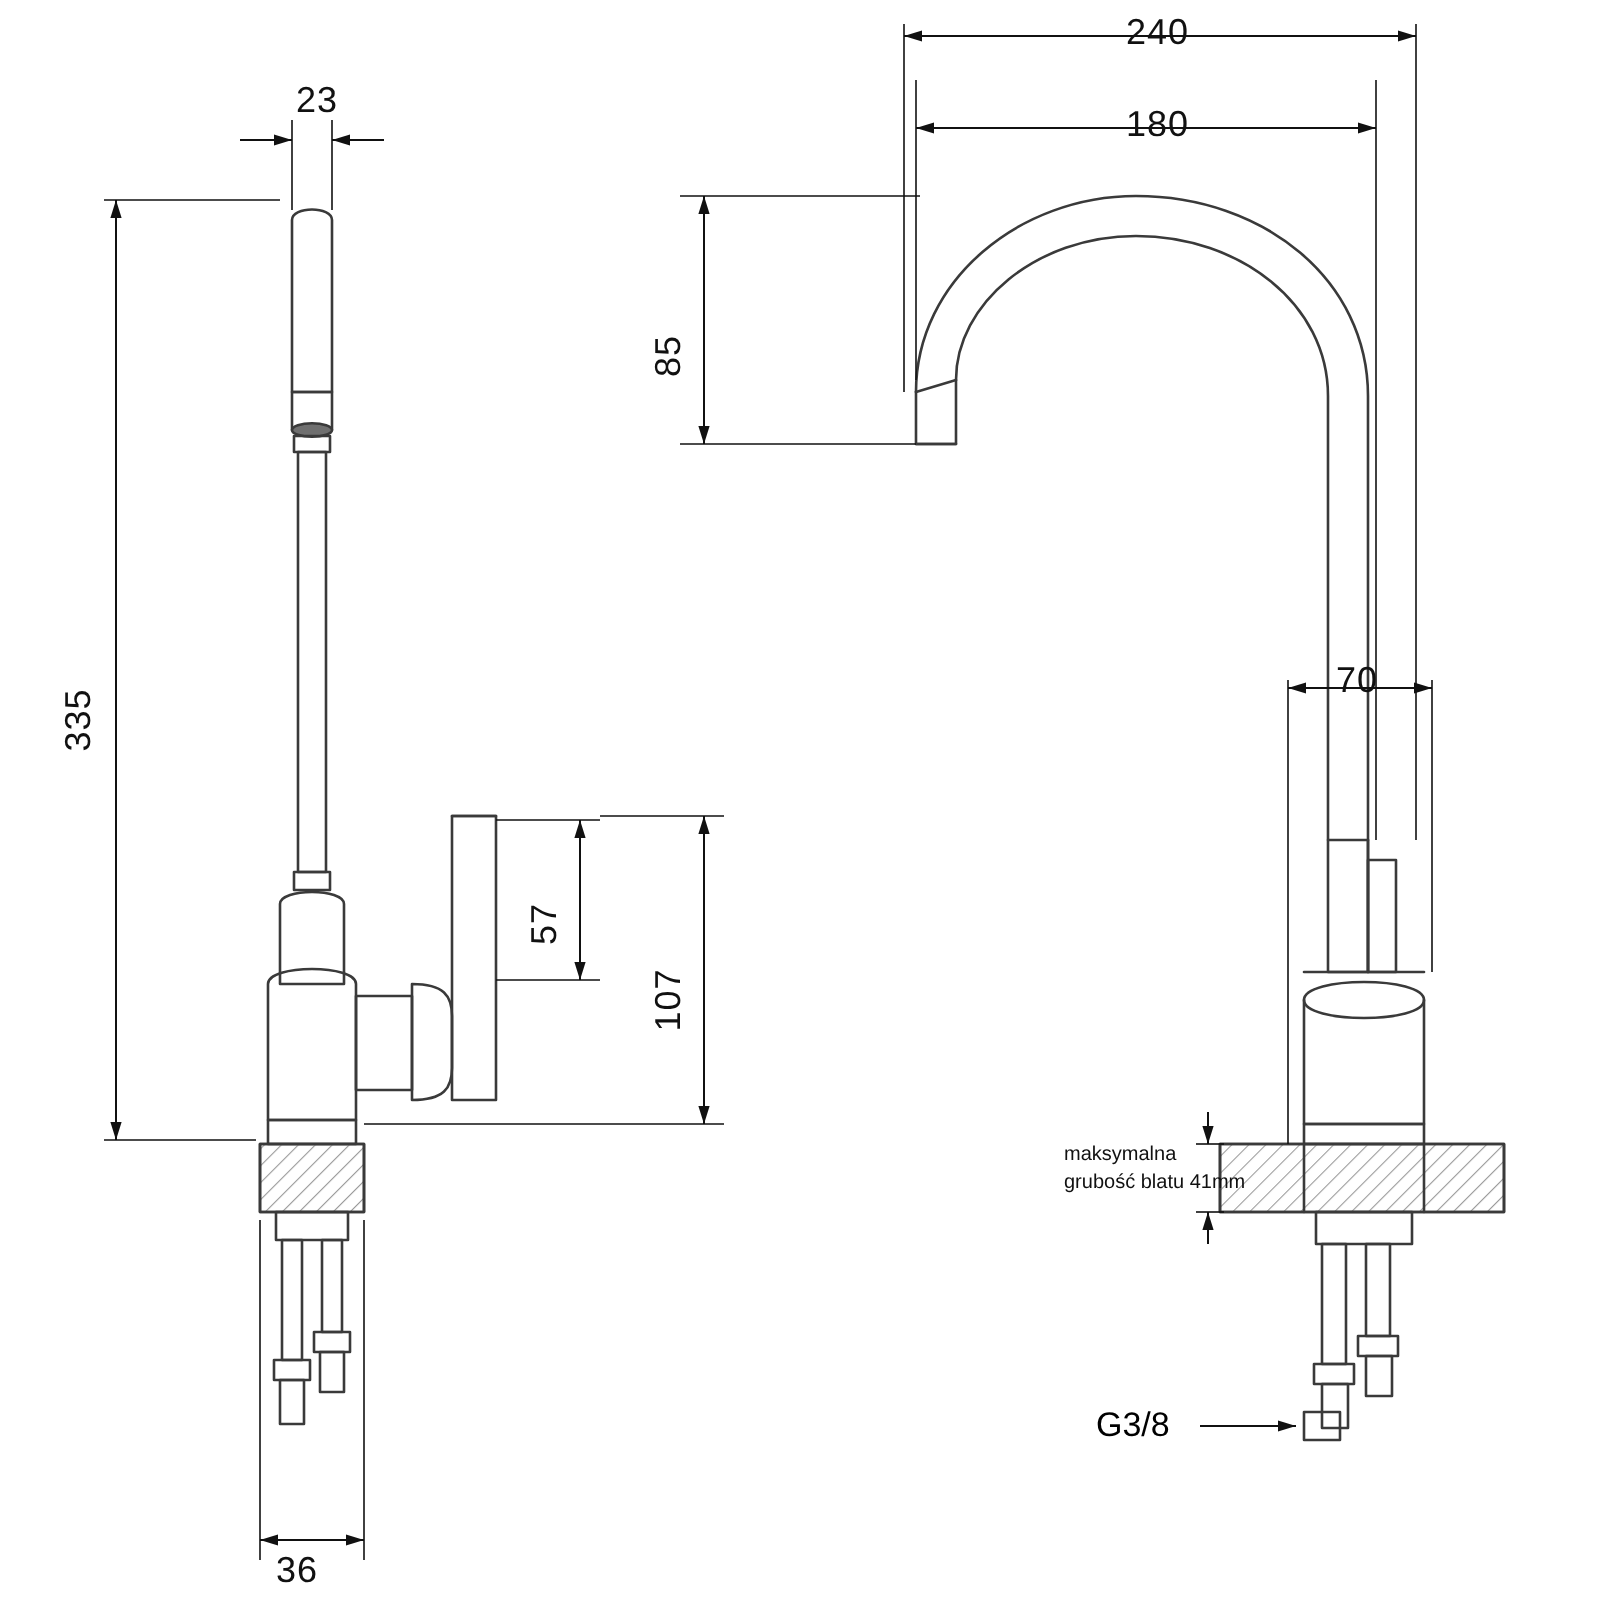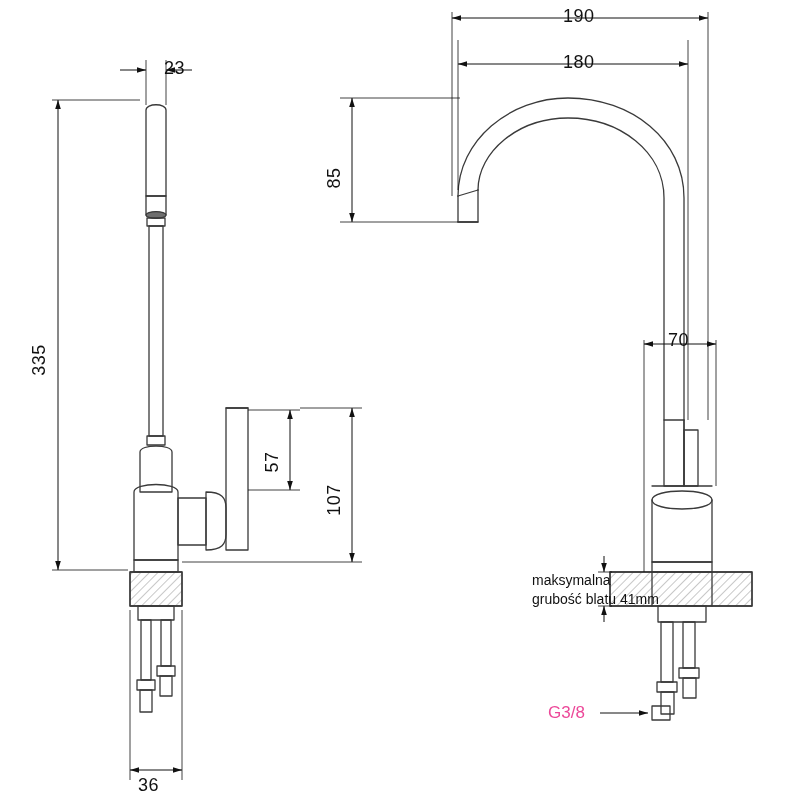--- a/index.html
+++ b/index.html
@@ -2,22 +2,22 @@
 <html><head>
 <meta charset="utf-8">
 <style>
   html,body{margin:0;padding:0;background:#ffffff;}
   body{width:800px;height:800px;position:relative;overflow:hidden;
        font-family:"Liberation Sans",sans-serif;color:#1a1a1a;}
   #stage{position:absolute;left:0;top:0;width:800px;height:800px;}
   svg{position:absolute;left:0;top:0;width:800px;height:800px;}
   .dimlabel{position:absolute;font-size:18px;color:#111;letter-spacing:0.5px;white-space:nowrap;}
   .dimlabel.vert{transform-origin:left top;}
-  .note{position:absolute;font-size:14px;color:#111;line-height:1.35;white-space:nowrap;}
-  .g38{position:absolute;font-size:17px;color:#ec4899;white-space:nowrap;}
+  .note{position:absolute;font-size:10px;color:#111;line-height:1.35;white-space:nowrap;}
+  .g38{position:absolute;font-size:17px;color:#000000;white-space:nowrap;}
 </style>
 </head>
 <body>
 
 <div id="stage">
 
 <svg viewBox="0 0 800 800">
   <defs>
     <pattern id="hatch" width="6" height="6" patternUnits="userSpaceOnUse" patternTransform="rotate(45)">
       <line x1="0" y1="0" x2="0" y2="6" stroke="#9a9a9a" stroke-width="1.1"></line>
@@ -129,26 +129,26 @@
 
     <path d="M598,572 L612,572" stroke-width="0.8"></path>
     <path d="M598,606 L612,606" stroke-width="0.8"></path>
     <path d="M604,556 L604,572" marker-end="url(#arrL)"></path>
     <path d="M604,622 L604,606" marker-end="url(#arrL)"></path>
 
     <path d="M600,713 L648,713" marker-end="url(#arrL)"></path>
   </g>
 </svg>
 
-<div class="dimlabel" style="left:148px;top:58px;margin-left:16px;">23</div>
+<div class="dimlabel" style="left:148px;top:40px;">23</div>
 <div class="dimlabel vert" style="left:50px;top:360px;transform:rotate(-90deg) translate(-50%,-100%);">335</div>
 <div class="dimlabel" style="left:138px;top:775px;">36</div>
 <div class="dimlabel vert" style="left:283px;top:462px;transform:rotate(-90deg) translate(-50%,-100%);">57</div>
 <div class="dimlabel vert" style="left:345px;top:500px;transform:rotate(-90deg) translate(-50%,-100%);">107</div>
-<div class="dimlabel" style="left:563px;top:6px;">190</div>
+<div class="dimlabel" style="left:563px;top:6px;">240</div>
 <div class="dimlabel" style="left:563px;top:52px;">180</div>
 <div class="dimlabel vert" style="left:345px;top:178px;transform:rotate(-90deg) translate(-50%,-100%);">85</div>
 <div class="dimlabel" style="left:668px;top:330px;">70</div>
 
 <div class="note" style="left:532px;top:571px;">
   <span>maksymalna</span><br>
   <span>grubość blatu 41mm</span>
 </div>
 
 <div class="g38" style="left:548px;top:703px;">G3/8</div>

